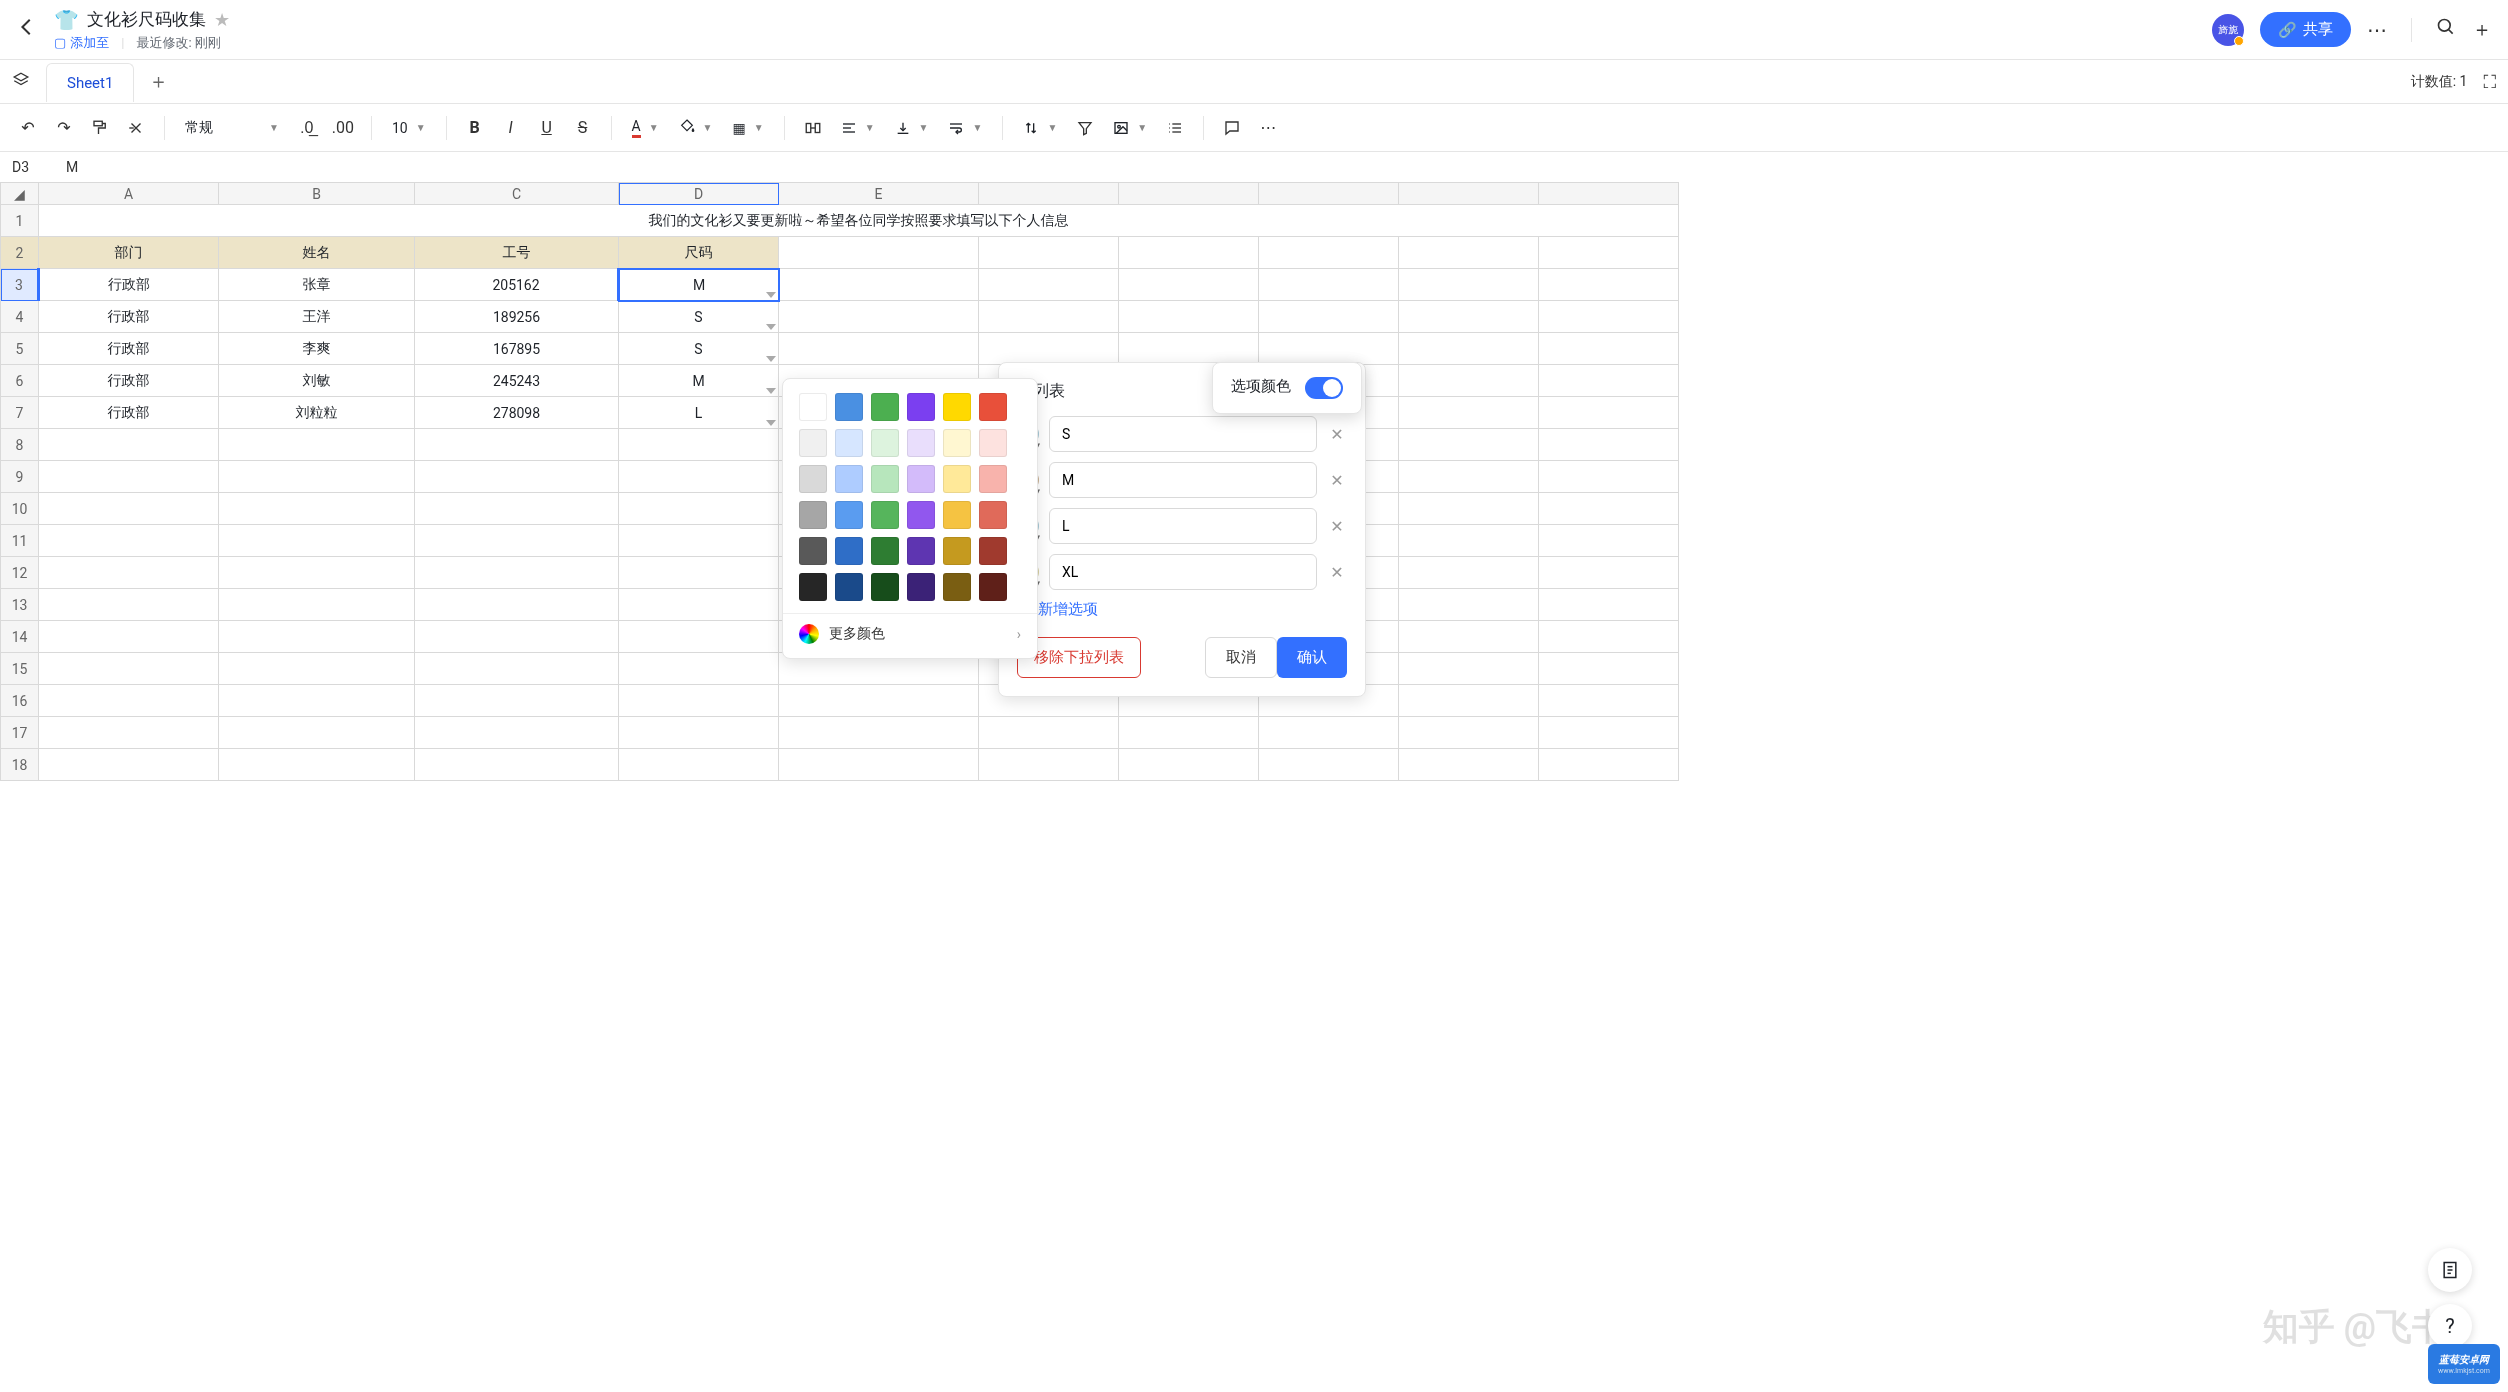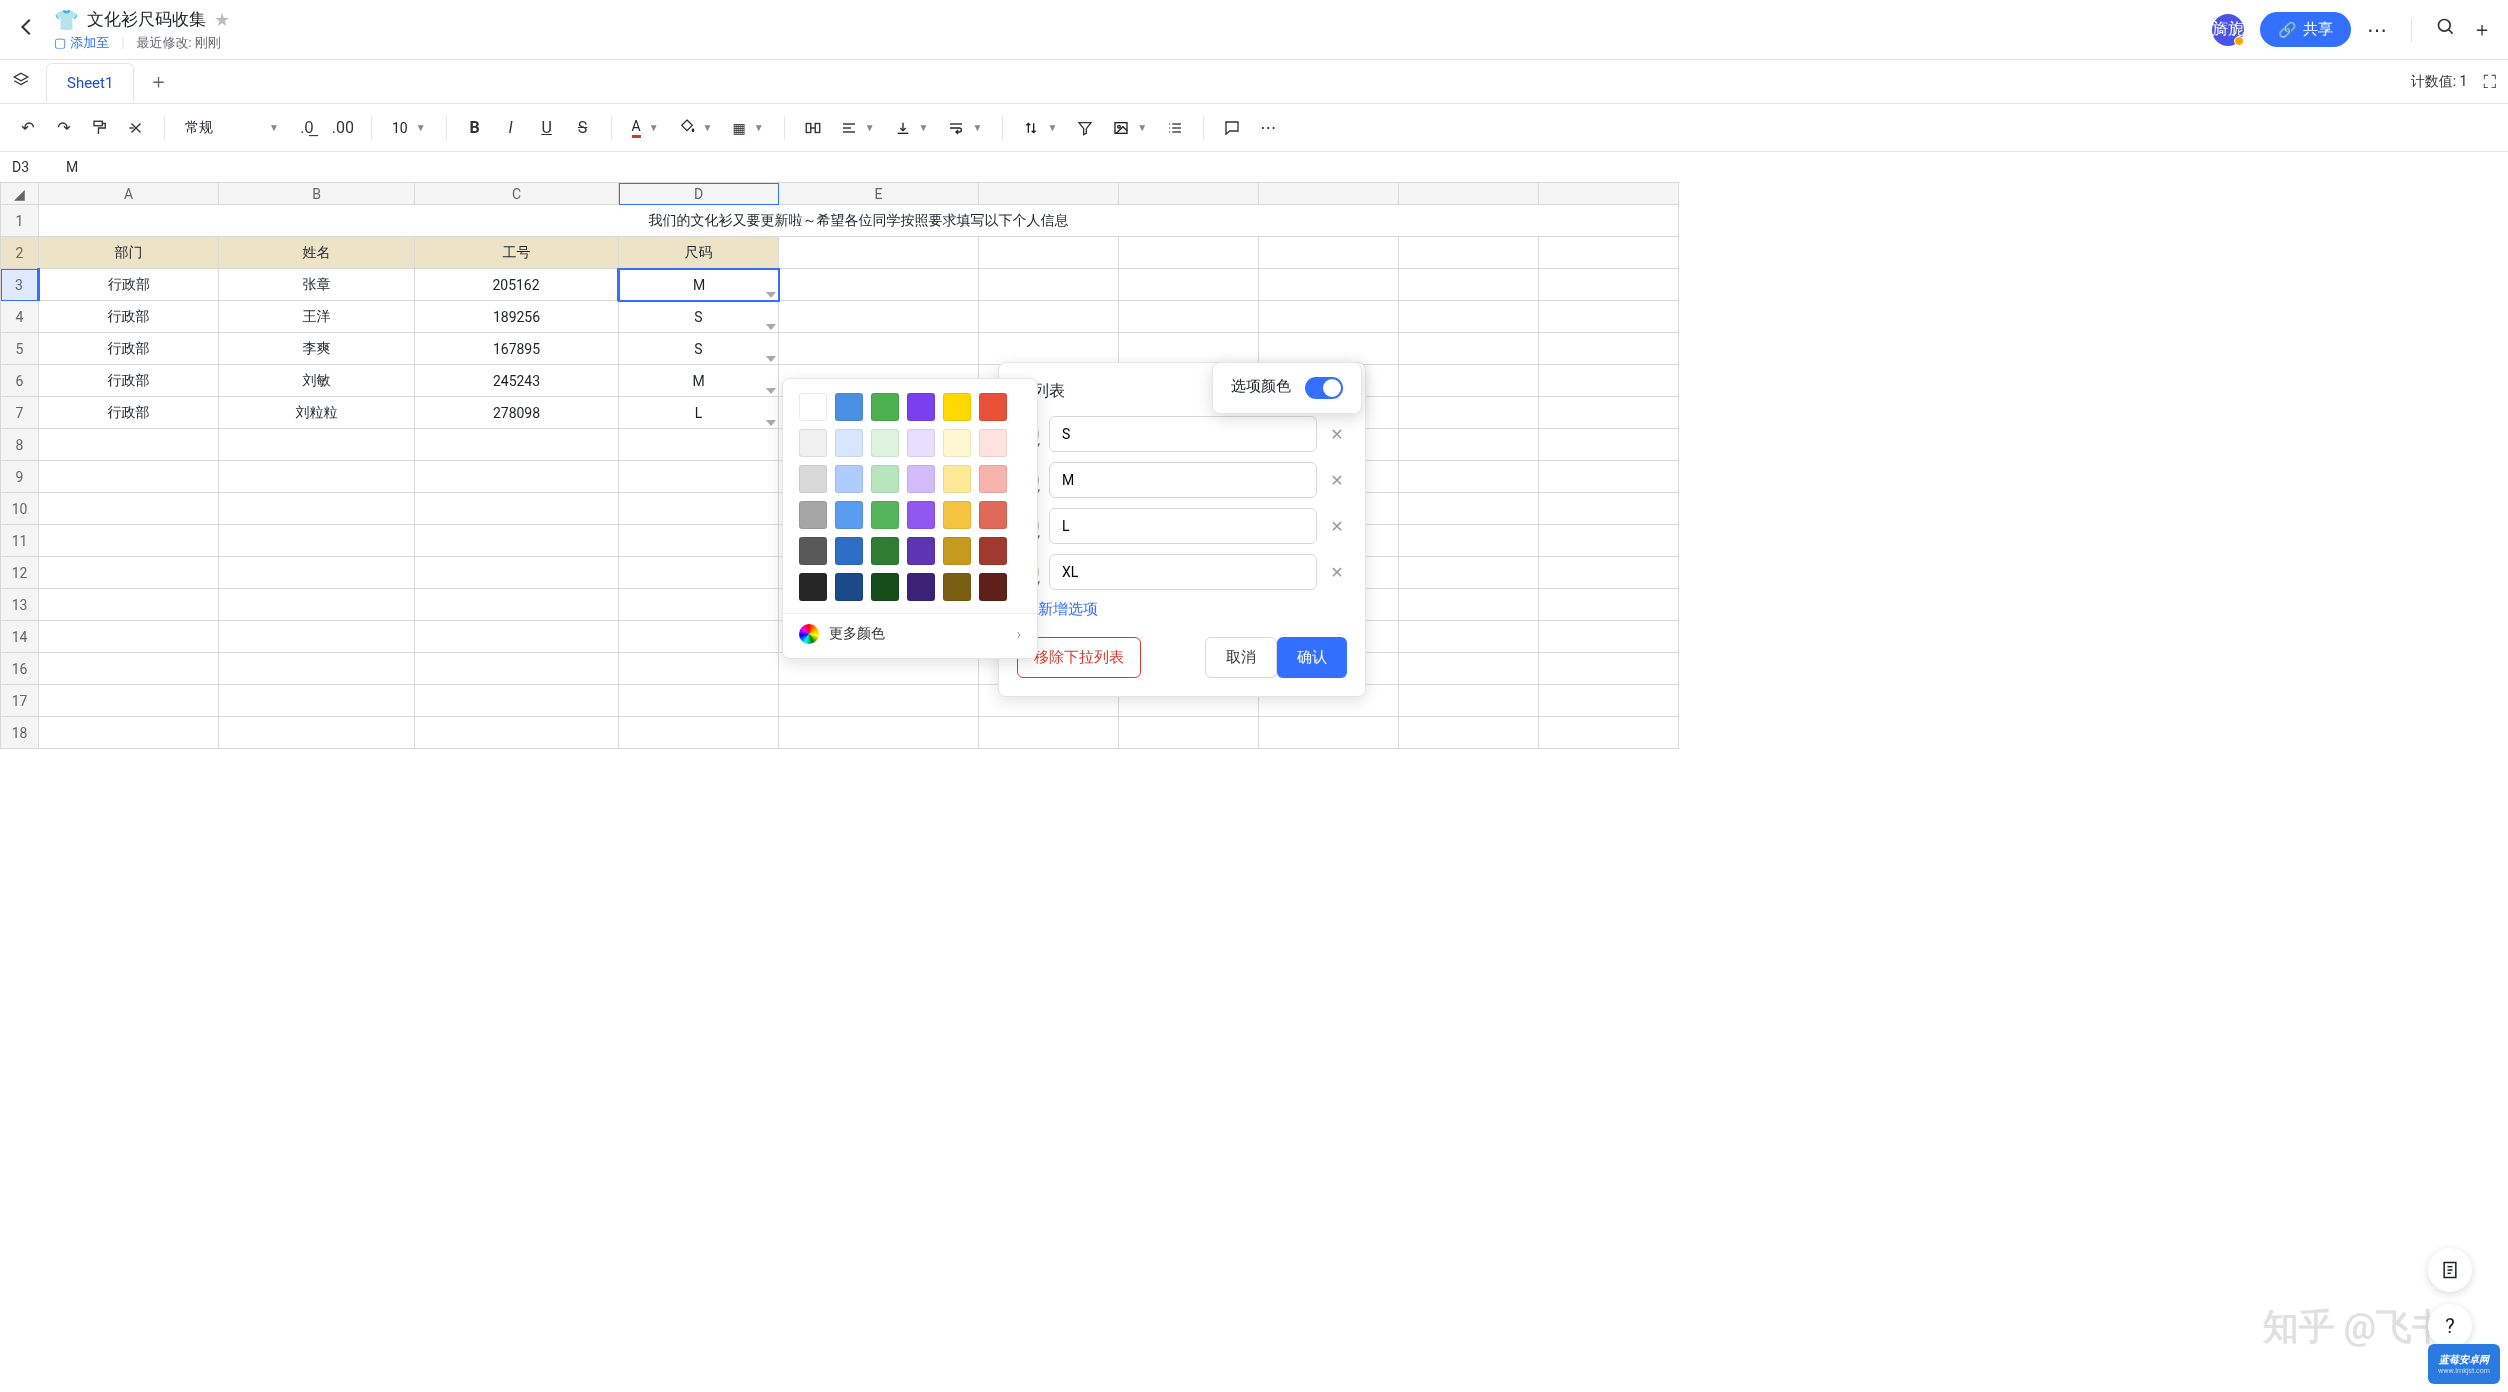--- a/index.html
+++ b/index.html
@@ -11,21 +11,21 @@
 .title-block { display: flex; flex-direction: column; }
 .title-row { display: flex; align-items: center; gap: 8px; }
 .doc-icon { font-size: 20px; }
 .doc-title { font-size: 17px; font-weight: 500; }
 .star-icon { color: #bbb; font-size: 18px; }
 .sub-row { display: flex; align-items: center; gap: 12px; margin-top: 2px; font-size: 13px; color: #646a73; }
 .add-to { color: #3370ff; display: flex; align-items: center; gap: 4px; }
 .folder-icon { color: #3370ff; }
 .divider-v { color: #ddd; }
 .header-right { display: flex; align-items: center; gap: 16px; }
-.avatar { width: 32px; height: 32px; border-radius: 50%; background: #4954e6; color: #fff; display: flex; align-items: center; justify-content: center; font-size: 16px; position: relative; }
+.avatar { width: 32px; height: 32px; border-radius: 50%; background: #4954e6; color: #fff; display: flex; align-items: center; justify-content: center; font-size: 10px; position: relative; }
 .avatar::after { content: ''; position: absolute; bottom: 0; right: 0; width: 8px; height: 8px; border-radius: 50%; background: #ffa500; border: 1px solid #fff; }
 .share-btn { background: #3370ff; color: #fff; border: none; border-radius: 18px; padding: 8px 18px; font-size: 15px; display: flex; align-items: center; gap: 6px; cursor: pointer; }
 .icon-btn { font-size: 20px; color: #333; cursor: pointer; }
 
 .tabs-row { display: flex; align-items: center; padding: 0 12px; height: 44px; border-bottom: 1px solid #e5e5e5; }
 .layers-icon { font-size: 18px; color: #333; margin-right: 16px; cursor: pointer; }
 .tab { padding: 10px 20px; border-top: 1px solid #e5e5e5; border-left: 1px solid #e5e5e5; border-right: 1px solid #e5e5e5; border-radius: 6px 6px 0 0; font-size: 15px; color: #1d4ed8; background: #fff; cursor: pointer; margin-bottom: -1px; }
 .add-tab { font-size: 20px; color: #666; margin-left: 14px; cursor: pointer; }
 .tabs-right { margin-left: auto; display: flex; align-items: center; gap: 16px; }
 .stats-text { font-size: 14px; color: #333; }
@@ -459,20 +459,33 @@
           <td></td>
           <td></td>
           <td></td>
           <td></td>
           <td></td>
           <td></td>
           <td></td>
         </tr>
         <tr>
           <td class="row-header">14</td>
+          <td></td>
+          <td></td>
+          <td></td>
+          <td></td>
+          <td></td>
+          <td></td>
+          <td></td>
+          <td></td>
+          <td></td>
+          <td></td>
+        </tr>
+        <tr>
+          <td class="row-header">15</td>
           <td></td>
           <td></td>
           <td></td>
           <td></td>
           <td></td>
           <td></td>
           <td></td>
           <td></td>
           <td></td>
           <td></td>

